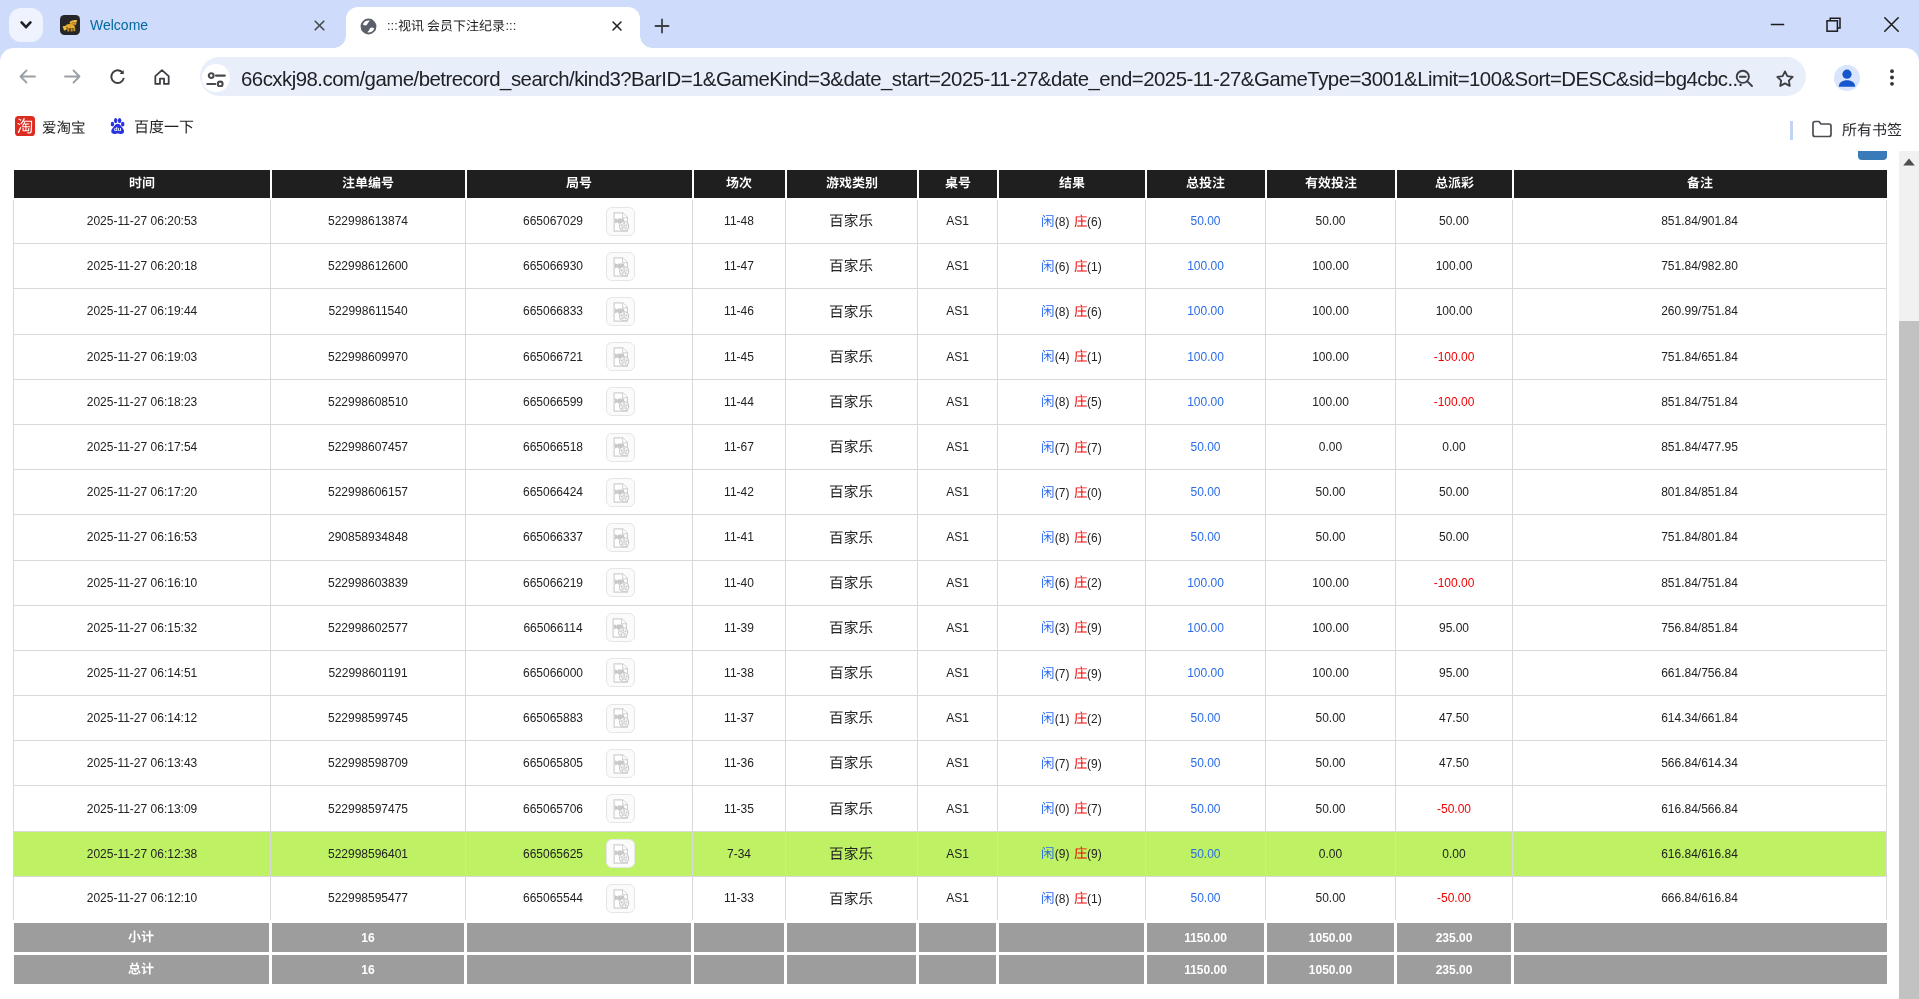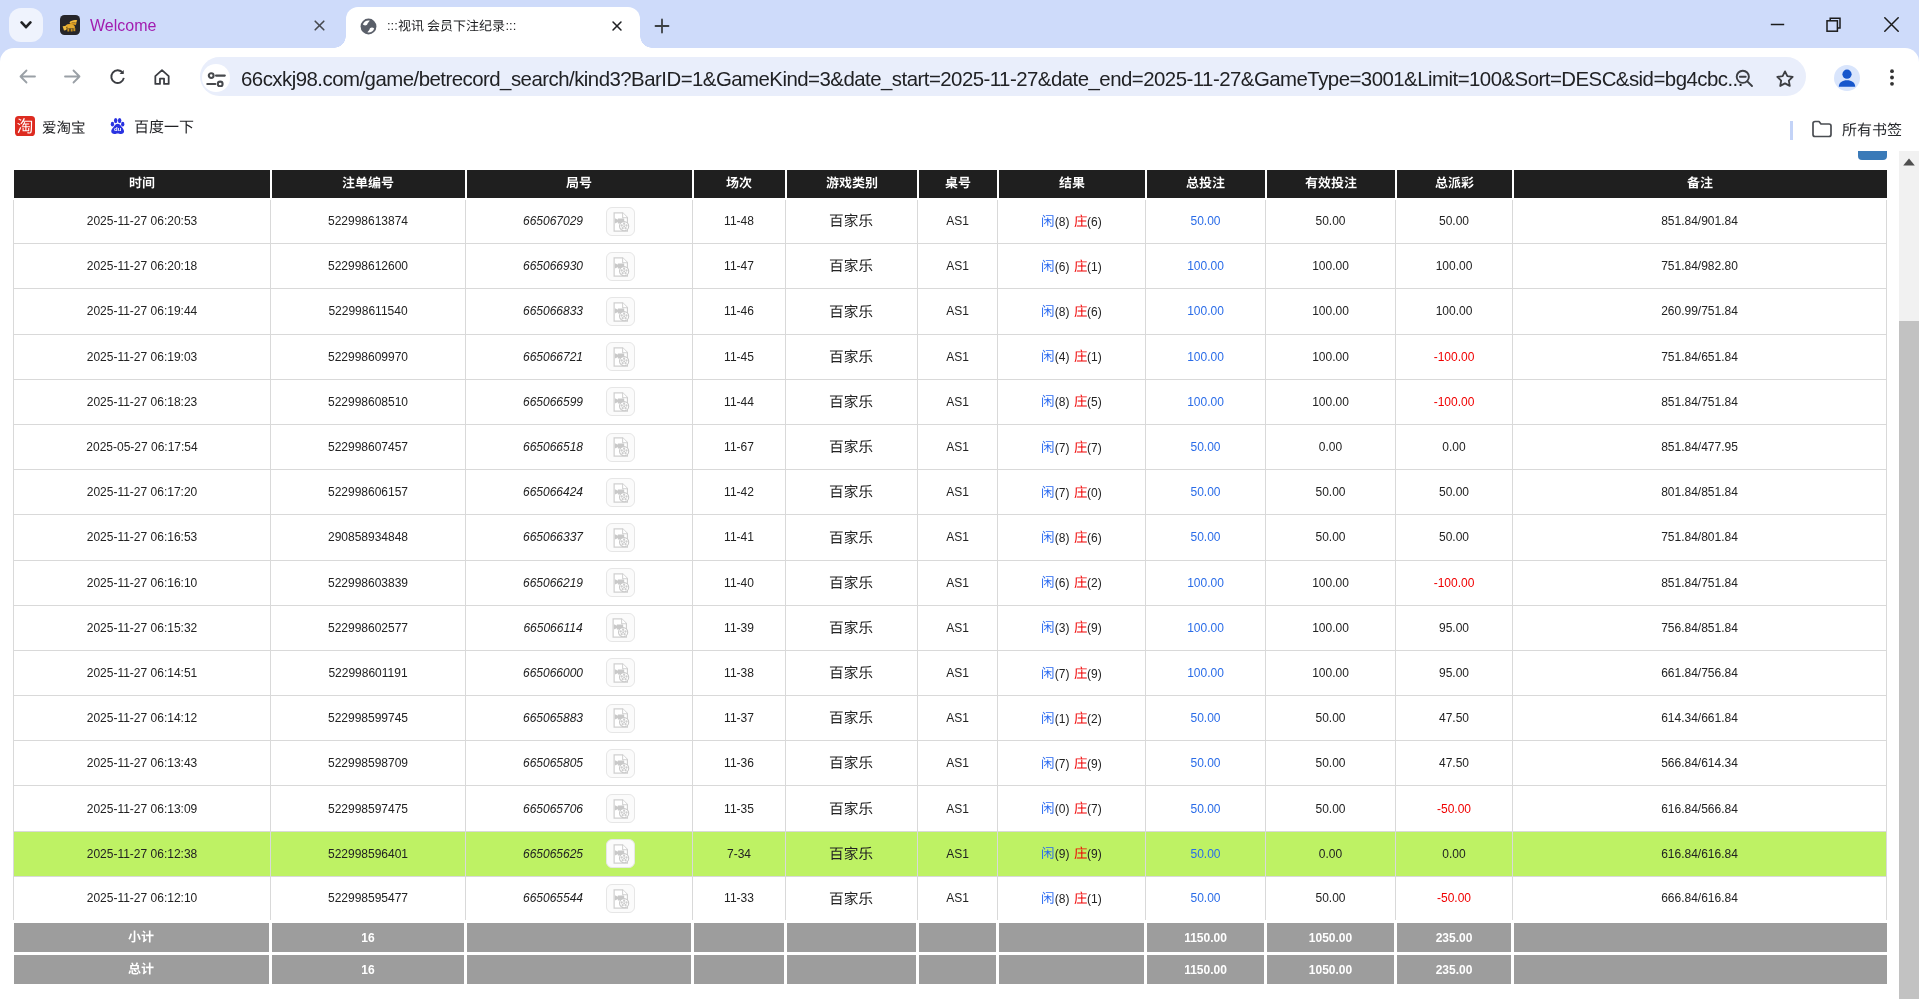--- a/index.html
+++ b/index.html
@@ -9,32 +9,32 @@
 #toolbar { position:absolute; left:0; top:48px; width:1919px; height:57px; background:#fff;
   border-radius:14px 14px 0 0; }
 #bmbar { position:absolute; left:0; top:105px; width:1919px; height:42px; background:#fff; }
 #content { position:absolute; left:0; top:147px; width:1919px; height:852px; background:#fff; }
 #atab { position:absolute; left:346px; top:7px; width:294px; height:41px; background:#fff;
   border-radius:12px 12px 0 0; }
 #atab:before, #atab:after { content:""; position:absolute; bottom:0; width:12px; height:12px; }
 #atab:before { left:-12px; background:radial-gradient(circle at 0 0, rgba(0,0,0,0) 11.5px, #fff 12px); }
 #atab:after  { right:-12px; background:radial-gradient(circle at 12px 0, rgba(0,0,0,0) 11.5px, #fff 12px); }
 #chevpill { position:absolute; left:9px; top:8px; width:34px; height:34px; border-radius:12px; background:#eff3fd; }
-.ttext { position:absolute; font-size:16px; color:#a21caf; }
+.ttext { position:absolute; font-size:14px; color:#0369a1; }
 
 table { position:absolute; left:13px; top:167.5px; width:1873px; table-layout:fixed;
   border-collapse:collapse; font-size:12px; color:#222; }
 th { background:#1f1f1f; border:2px solid #fff; height:30px; font-weight:bold; padding:0; }
 tbody td { border:1px solid #d9d9d9; height:45.2px; text-align:center; padding:0; background:#fff; }
 tbody tr.hl td { background:#bef264; }
 tfoot td { background:#9d9d9d; border:3px solid #fff; height:32px; text-align:center;
   color:#fff; font-weight:bold; padding:0; }
 th:first-child, tfoot td:first-child { border-left:0; }
 th:last-child, tfoot td:last-child { border-right:0; }
-.rnd { margin-right:23px; vertical-align:middle;font-style:italic; }
+.rnd { margin-right:23px; vertical-align:middle; }
 .vbtn { display:inline-block; width:29px; height:29px; background:#fbfbfb; border:1px solid #e6e6e6;
   border-radius:6px; vertical-align:middle; text-align:center; line-height:27px; }
 .vbtn svg { vertical-align:middle; }
 td svg, th svg { display:inline-block; }
 
 #sbtrack { position:absolute; left:1899px; top:151px; width:20px; height:848px; background:#f1f1f1; }
 #sbthumb { position:absolute; left:1899px; top:321px; width:20px; height:678px; background:#c2c2c2; }
 </style></head>
 <body>
 <svg width="0" height="0" style="position:absolute">
@@ -454,21 +454,21 @@
             <use href="#r95f2" x="0"></use>
           </svg><span>(8)</span><span style="padding:0 2px"></span><svg style="width:13.5px;height:13.5px;vertical-align:-1.8px" viewBox="0 0 250 250" fill="#f00000">
             <use href="#r5e84" x="0"></use>
           </svg><span>(5)</span></td>
 <td style="color:#2a6ce8">100.00</td>
         <td>100.00</td>
 <td style="color:#f00000">-100.00</td>
         <td>851.84/751.84</td>
       </tr>
 <tr>
-<td>2025-05-27 06:17:54</td>
+<td>2025-11-27 06:17:54</td>
         <td>522998607457</td>
 <td><span class="rnd">665066518</span><span class="vbtn"><svg width="22" height="22" viewBox="0 0 24 24">
               <path d="M4.5 2h9.3l5.2 5.2V22H4.5z" fill="#fff" stroke="#cfcfcf" stroke-width="1.3"></path>
               <path d="M13.8 2v5.4h5.2" fill="#fff" stroke="#cfcfcf" stroke-width="1.1"></path>
               <path d="M8.6 8.1h6.2a.7.7 0 0 1 .7.7v4a.7.7 0 0 1-.7.7H8.6z" fill="#c9c9c9"></path>
               <path d="M8.9 9.5 5.4 7.9v5.6l3.5-1.6z" fill="#c9c9c9"></path>
               <circle cx="15.4" cy="16.6" r="5" fill="#fff" stroke="#c9c9c9" stroke-width="1.2"></circle>
               <circle cx="15.4" cy="16.6" r="1" fill="#c9c9c9"></circle>
               <circle cx="15.4" cy="13.9" r="1.25" fill="#cdcdcd"></circle>
               <circle cx="18" cy="15.8" r="1.25" fill="#cdcdcd"></circle>

